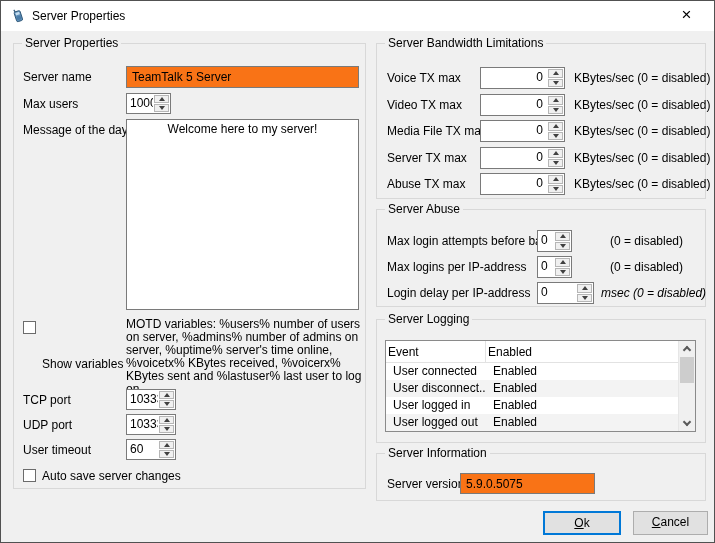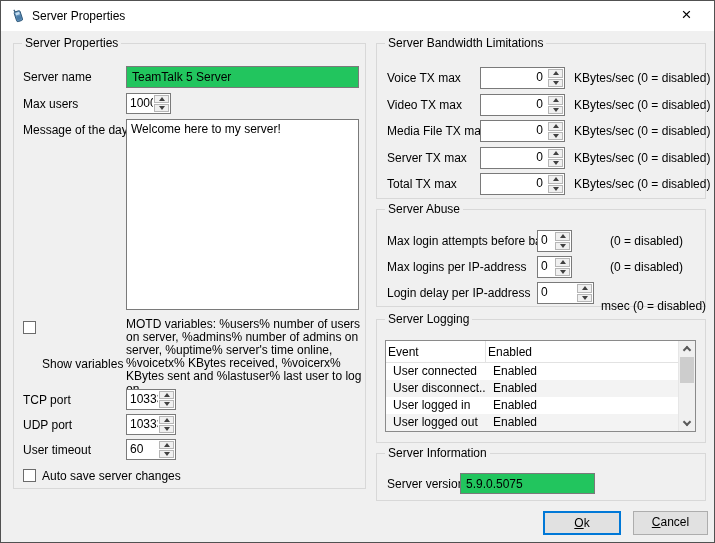--- a/index.html
+++ b/index.html
@@ -9,22 +9,22 @@
   .app-icon{position:absolute;left:9px;top:7px;width:16px;height:16px;}
   .title-text{position:absolute;left:31px;top:8px;line-height:14px;white-space:nowrap;}
   .close-btn{position:absolute;right:5px;top:0;width:45px;height:30px;text-align:center;line-height:28px;font-size:17px;color:#000;cursor:default;}
 
   .group{position:absolute;border:1px solid #d8d8d8;}
   .group-title{position:absolute;top:-8px;left:8px;background:#f0f0f0;padding:0 3px;line-height:15px;white-space:nowrap;}
 
   .lbl{position:absolute;line-height:14px;white-space:nowrap;}
   .suffix{position:absolute;line-height:14px;white-space:nowrap;}
 
-  input.tfield{position:absolute;background:#22c55e;border:1px solid #7a7a7a;padding:2px 5px;font:inherit;color:#000;}
-  textarea.tarea{position:absolute;background:#fff;border:1px solid #7a7a7a;padding:2px 4px;font:inherit;color:#000;resize:none;overflow:hidden;}
+  input.tfield{position:absolute;background:#f97316;border:1px solid #7a7a7a;padding:2px 5px;font:inherit;color:#000;}
+  textarea.tarea{position:absolute;background:#fff;border:1px solid #7a7a7a;padding:2px 4px;font:inherit;color:#000;resize:none;overflow:hidden;text-align:center;}
 
   .spinbox{position:absolute;background:#fff;border:1px solid #7a7a7a;display:flex;}
   .spinbox .val{flex:1;padding:2px 3px;line-height:14px;overflow:hidden;white-space:nowrap;}
   .spinbox .val.right{text-align:right;padding-right:4px;}
   .spin-btns{width:17px;display:flex;flex-direction:column;padding:1px;}
   .spin-btn{flex:1;background:#f0f0f0;border:1px solid #b6b6b6;display:flex;align-items:center;justify-content:center;}
   .spin-btn.up{margin-bottom:1px;}
   .tri-up{width:0;height:0;border-left:3px solid transparent;border-right:3px solid transparent;border-bottom:4px solid #404040;}
   .tri-down{width:0;height:0;border-left:3px solid transparent;border-right:3px solid transparent;border-top:4px solid #404040;}
 
@@ -190,21 +190,21 @@
         <div class="spin-btn up">
             <i class="tri-up"></i>
           </div>
         <div class="spin-btn">
             <i class="tri-down"></i>
           </div>
       </div>
     </div>
     <span class="suffix" style="left:197px;top:107px;">KBytes/sec (0 = disabled)</span>
 
-    <span class="lbl" style="left:10px;top:133px;">Total TX max</span>
+    <span class="lbl" style="left:10px;top:133px;">Abuse TX max</span>
     <div class="spinbox" style="left:103px;top:129px;width:85px;height:22px;">
       <div class="val right">0</div>
       <div class="spin-btns">
         <div class="spin-btn up">
             <i class="tri-up"></i>
           </div>
         <div class="spin-btn">
             <i class="tri-down"></i>
           </div>
       </div>
@@ -248,21 +248,21 @@
       <div class="val">0</div>
       <div class="spin-btns">
         <div class="spin-btn up">
             <i class="tri-up"></i>
           </div>
         <div class="spin-btn">
             <i class="tri-down"></i>
           </div>
       </div>
     </div>
-    <span class="suffix" style="left:224px;top:89px;">msec (0 = disabled)</span>
+    <span class="suffix" style="left:224px;top:76px;font-style:italic;">msec (0 = disabled)</span>
   </div>
 
   <div class="group" style="left:375px;top:318px;width:330px;height:124px;">
     <span class="group-title">Server Logging</span>
 
     <div class="table" style="left:8px;top:20px;width:311px;height:92px;">
       <div class="thead">
         <div class="th col-event">Event</div>
         <div class="th col-enabled">Enabled</div>
       </div>

